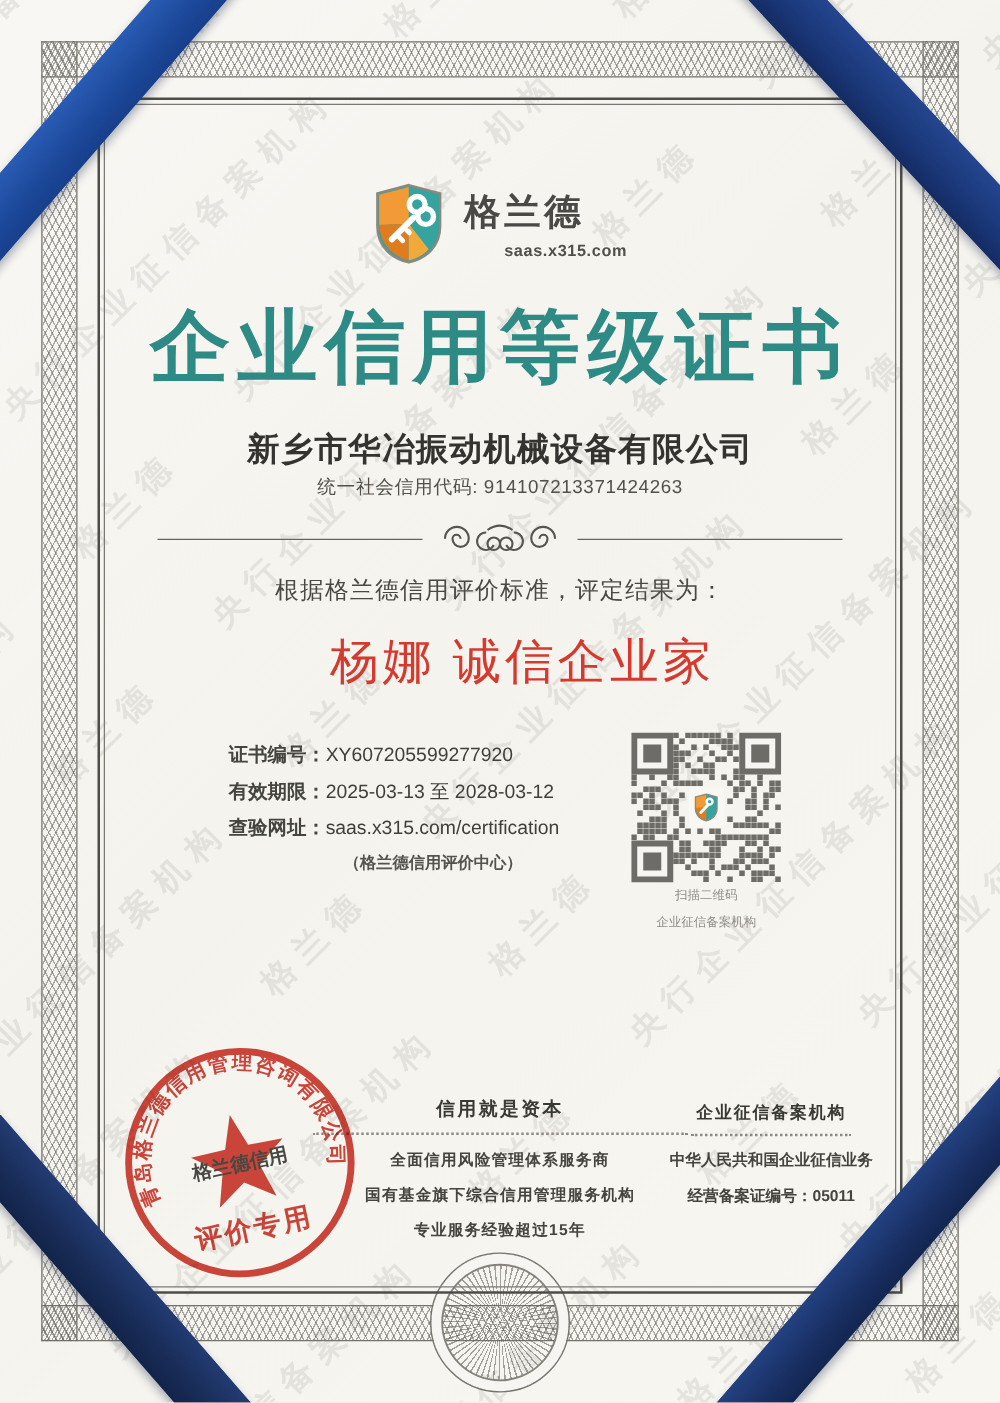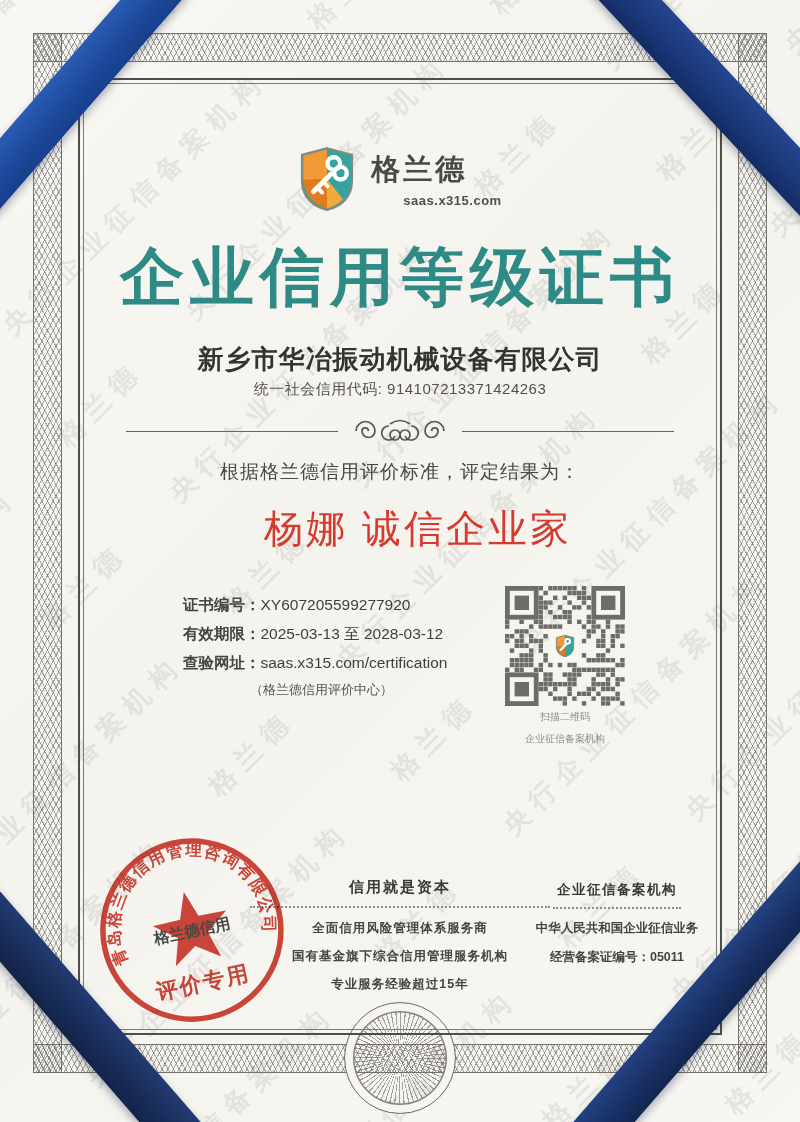--- a/index.html
+++ b/index.html
@@ -92,21 +92,21 @@
 
   .statement { position:absolute; left:0; top:459px; width:800px; text-align:center;
     font-size:19px; font-weight:500; color:#4a4944; letter-spacing:1px; }
 
   .result { position:absolute; left:0; top:502px; width:800px; text-align:center;
     font-size:39px; font-weight:400; color:#d43a2e; letter-spacing:3px;padding-left:36px; }
 
   .details { position:absolute; left:183px; top:590px; }
   .details .row { font-size:15.5px; color:#454540; font-weight:600; line-height:29px; }
   .details .row .val { font-weight:500; color:#403f3a; }
-  .details .note { font-size:13px; color:#55544e; font-weight:400; line-height:26px; margin-left:67px; }
+  .details .note { font-size:13px; color:#55544e; font-weight:700; line-height:26px; margin-left:92px; }
 
   .qr-wrap { position:absolute; left:505px; top:586px; width:120px; height:120px; }
   .qr-logo { position:absolute; left:48px; top:46px; width:24px; height:28px;
     background:#f8f7f3; display:flex; align-items:center; justify-content:center;
     box-shadow:0 0 0 2px #f8f7f3; }
   .qr-caption { position:absolute; left:490px; top:706px; width:150px; text-align:center;
     font-size:10px; color:#8f8d85; line-height:22px; font-weight:500; }
 
   .stamp { position:absolute; left:95px; top:833px; width:195px; height:195px;
     transform:rotate(-12deg); opacity:.92; z-index:7; mix-blend-mode:multiply; }

